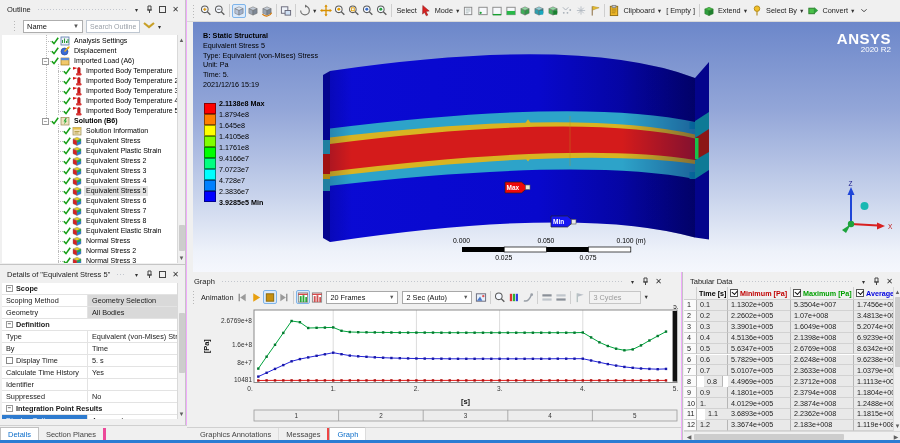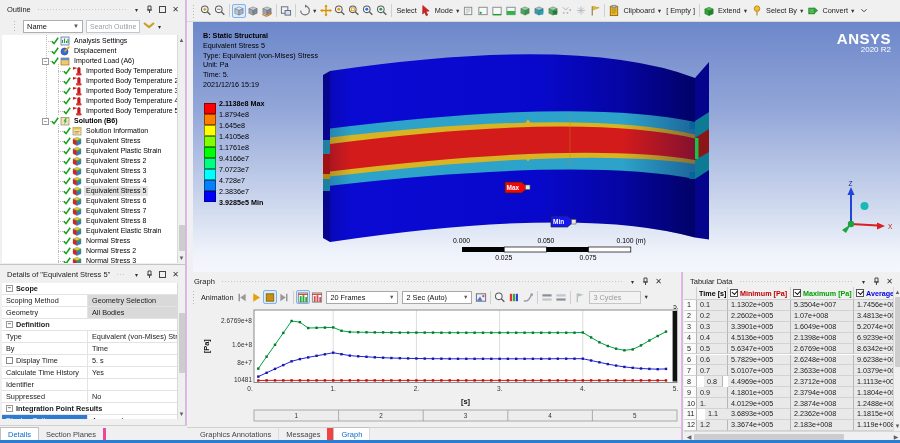--- a/index.html
+++ b/index.html
@@ -1186,21 +1186,21 @@
         <text x="278.5" y="112.8" text-anchor="middle" font-size="6.3" fill="#333" font-family="Liberation Sans,sans-serif">3</text>
         <line x1="320.79999999999995" y1="105" x2="320.79999999999995" y2="116" stroke="#9a9a9a" stroke-width="0.8"></line>
         <text x="363.09999999999997" y="112.8" text-anchor="middle" font-size="6.3" fill="#333" font-family="Liberation Sans,sans-serif">4</text>
         <line x1="405.4" y1="105" x2="405.4" y2="116" stroke="#9a9a9a" stroke-width="0.8"></line>
         <text x="447.7" y="112.8" text-anchor="middle" font-size="6.3" fill="#333" font-family="Liberation Sans,sans-serif">5</text>
       </svg>
   </div>
   <div class="tabbar" style="left:187px;top:427px;width:494px;height:13px;" id="graph-tabs">
       <span style="width:6px;"></span>
       <div class="tab" style="border-right:1px solid #dcdcdc;">Graphics Annotations</div>
-      <div class="tab" style="border-right:6px solid #ef4444;">Messages</div>
+      <div class="tab" style="border-right:2px solid #ef4444;">Messages</div>
       <div class="tab active" style="border-right:1px solid #dcdcdc;">Graph</div>
     </div>
 
   <div id="tabular-panel">
     <div class="titlebar" style="left:2px;top:2px;width:213px;">
       <span class="ttl">Tabular Data</span>
       <span class="dots"></span>
       <span class="wicons">
         <span class="wicon" style="font-size:6px;">▾</span>
         <span class="wicon">

